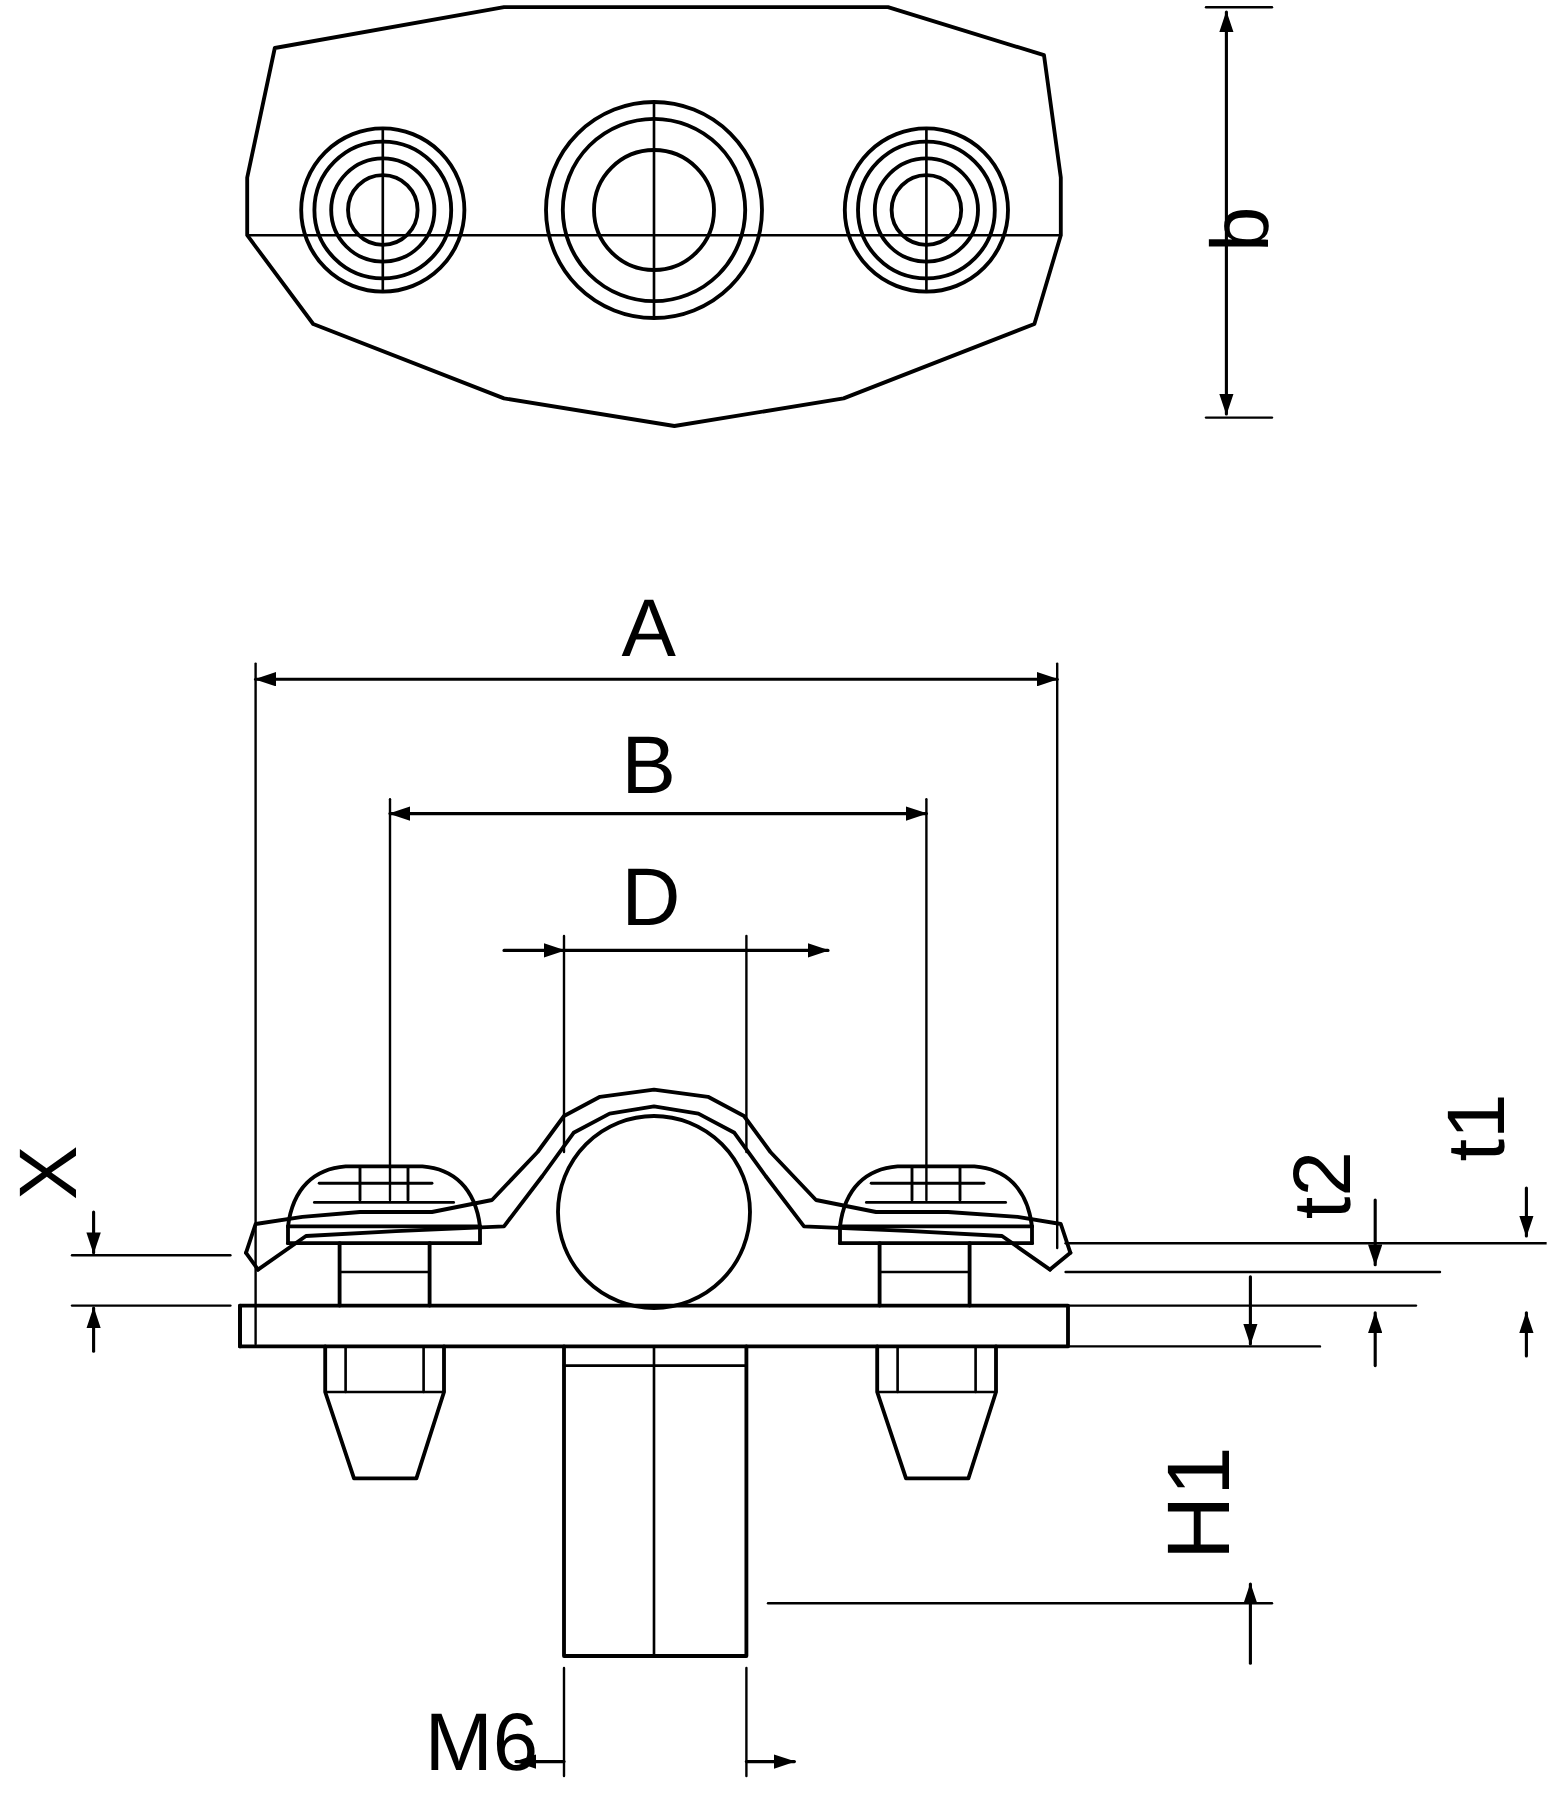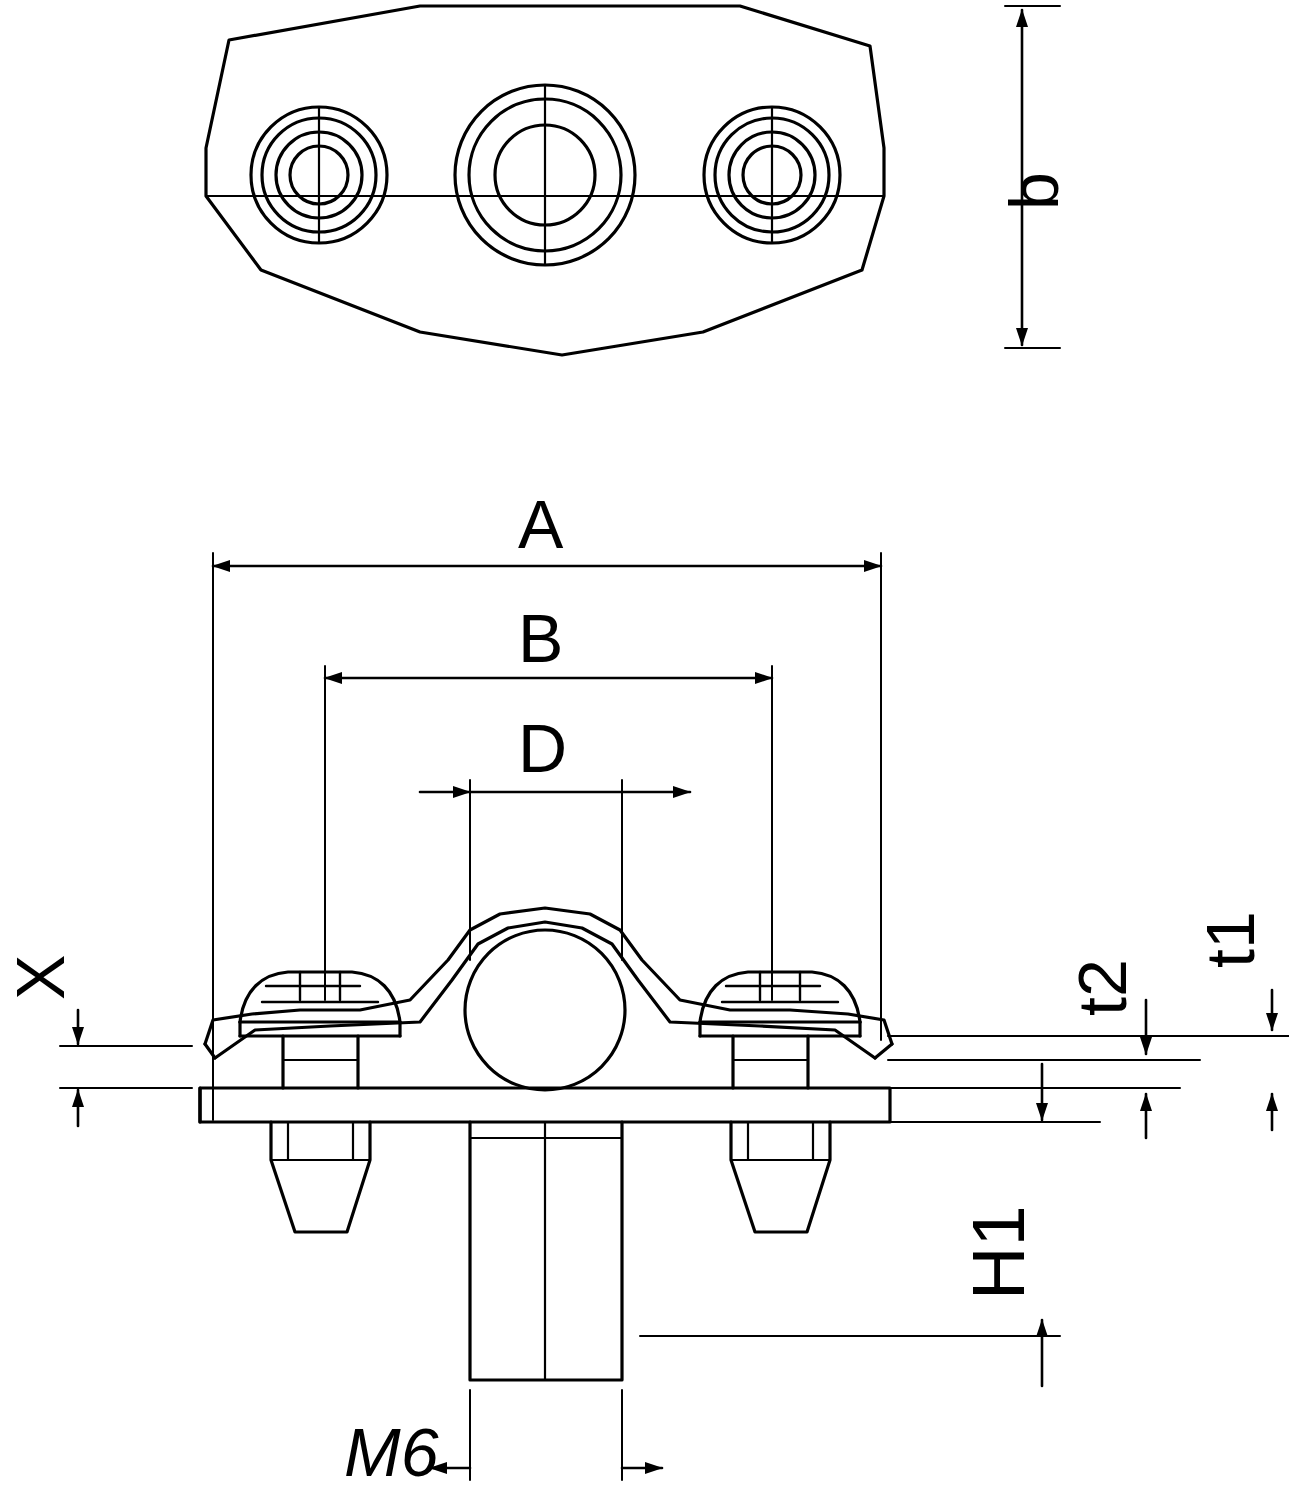--- a/index.html
+++ b/index.html
@@ -223,15 +223,15 @@
   <div class="lbl" style="left:518px; top:714px;">D</div>
 
   <div class="lbl rot90" style="left:6px; top:1000px;">X</div>
 
   <div class="lbl rot90" style="left:1196px; top:968px;">t1</div>
 
   <div class="lbl rot90" style="left:1068px; top:1016px;">t2</div>
 
   <div class="lbl rot90" style="left:962px; top:1300px; font-size:74px;">H1</div>
 
-  <div class="lbl" style="left:344px; top:1418px;font-style:italic;">M6</div>
+  <div class="lbl" style="left:354px; top:1418px;">M6</div>
 
 </div>
 
 </body></html>

